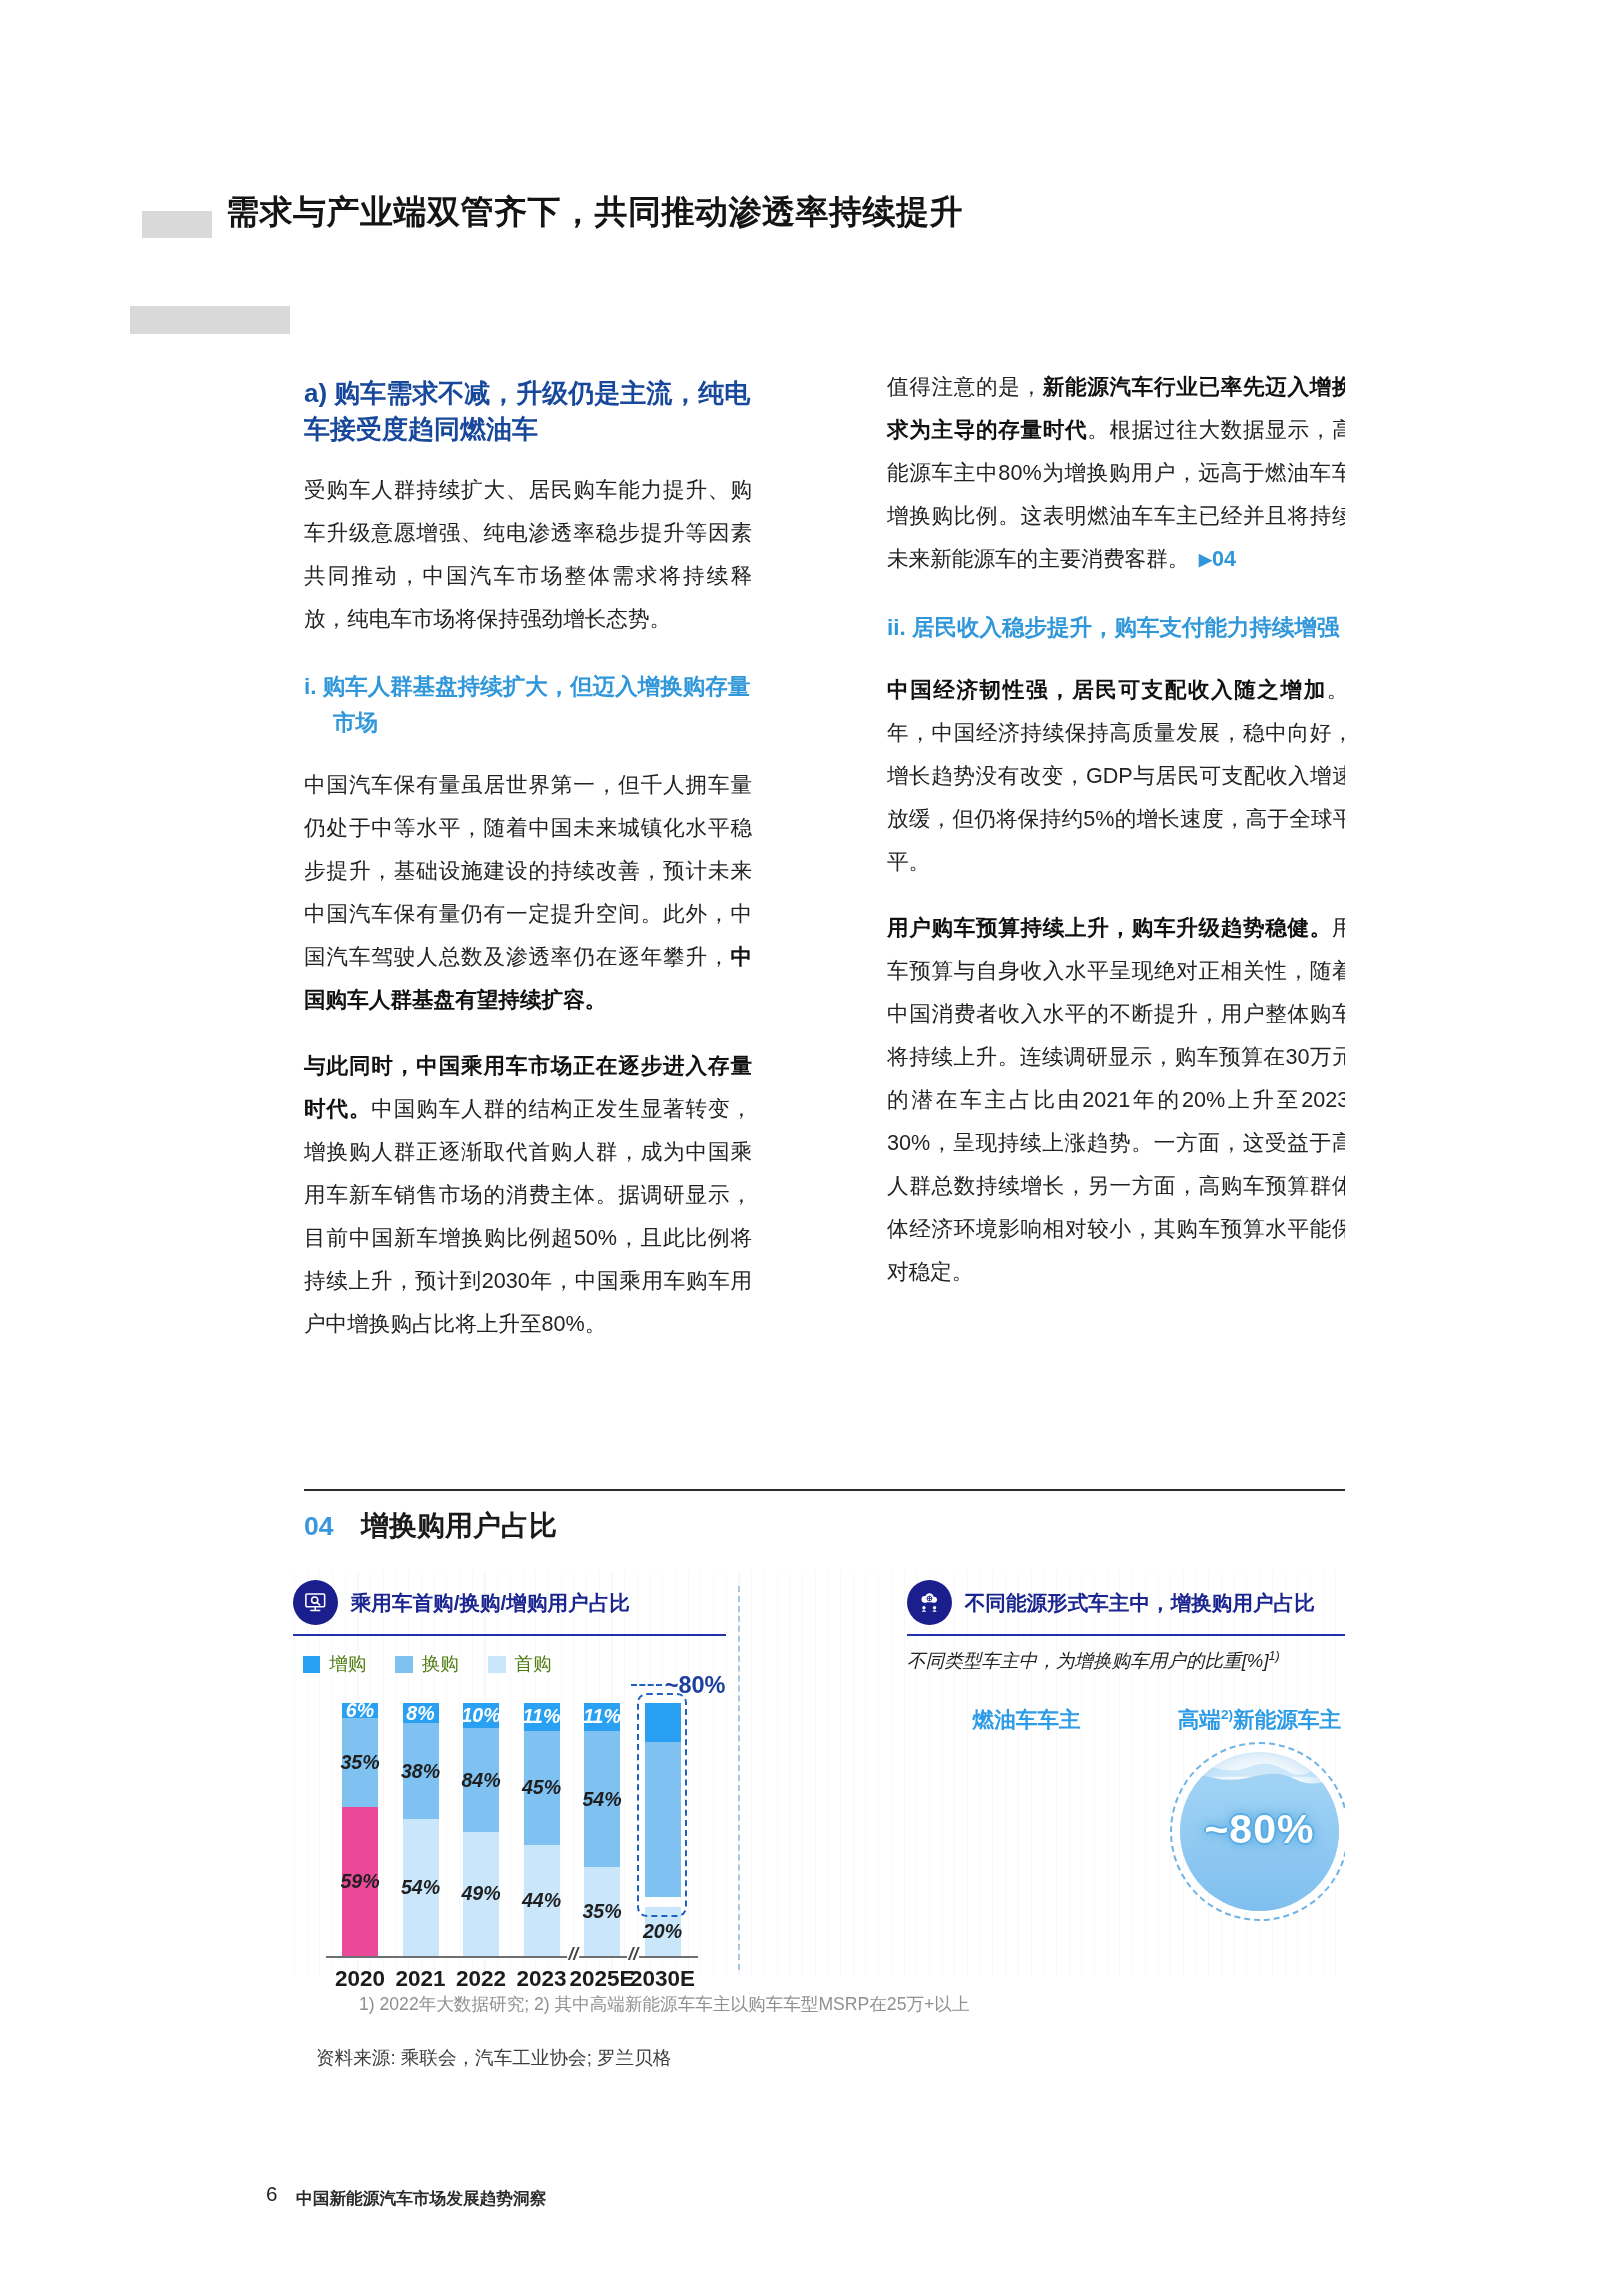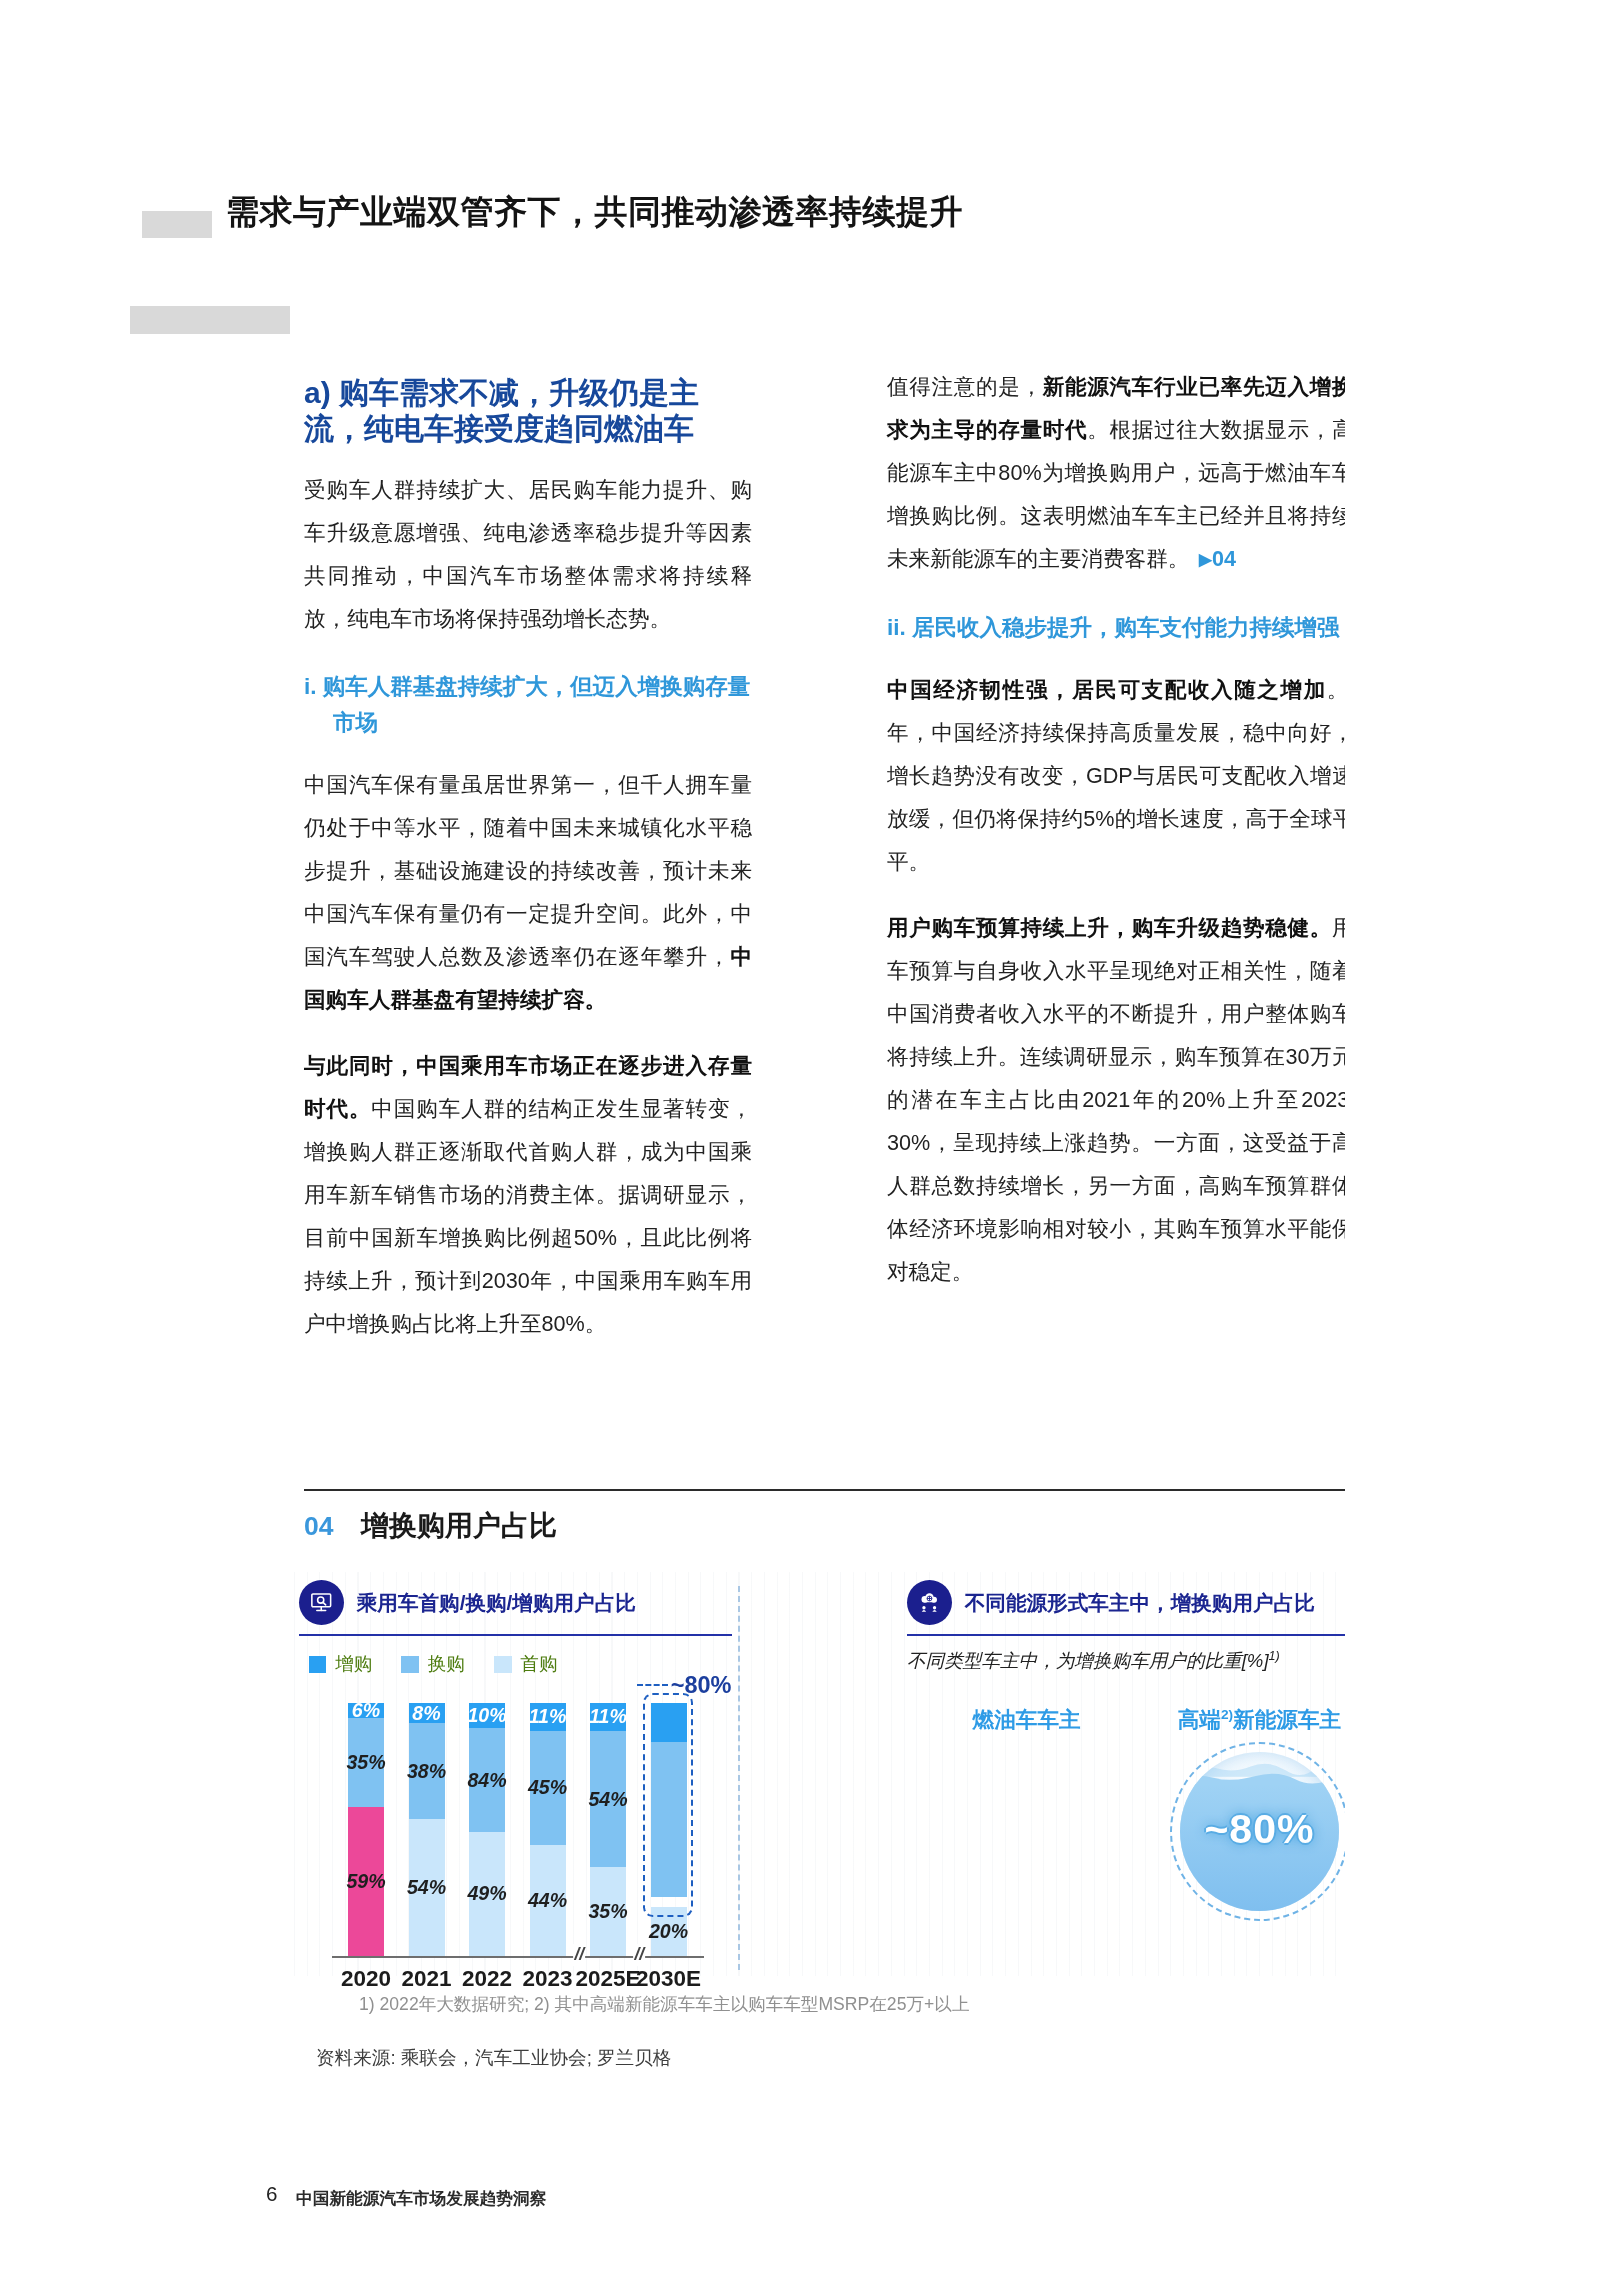--- a/index.html
+++ b/index.html
@@ -10,39 +10,39 @@
   
   .gray-bar{background:#D9D9D9;}
 
   
   .page-title{left:226px;top:190px;font-size:33px;font-weight:800;color:#141414;letter-spacing:0.5px;white-space:nowrap;}
 
   
   .col{font-size:21.6px;line-height:43px;text-align:justify;color:#222;}
   .col-left{left:304px;top:365px;width:448px;}
   .col-right{left:887px;top:365px;width:511px;}
-  .h-a{font-size:30px;line-height:36px;font-weight:700;color:#17489B;text-align:left;margin:9.8px 0 21.6px 0;}
+  .h-a{font-size:26px;line-height:36px;font-weight:700;color:#17489B;text-align:left;margin:9.8px 0 21.6px 0;}
   .h-roman{font-size:22.5px;line-height:36px;font-weight:700;color:#2F97DA;text-align:left;
            margin:29px 0 21.6px 0;padding-left:29px;text-indent:-29px;}
   .col p{margin:0 0 23.5px 0;}
   .col b{font-weight:700;color:#111;}
   .ref-04{color:#2F97DA;font-weight:700;margin-left:9.8px;white-space:nowrap;}
   .ref-04 .tri{font-size:16.7px;vertical-align:1px;}
 
   
   .rule{left:304px;top:1489px;width:1098px;height:2px;background:#2b2b2b;}
   .section-head{left:304px;top:1507px;display:flex;align-items:baseline;gap:27.4px;}
   .section-num{font-size:26.5px;font-weight:700;color:#3A97DC;}
   .section-title{font-size:28px;font-weight:700;color:#1a1a1a;text-align:center;}
 
   
   .figure-bg{left:294px;top:1572px;width:1112px;height:404px;
      background-image:repeating-linear-gradient(90deg, rgba(120,140,160,.06) 0 1px, transparent 1px 12.7px);}
   .panel{position:absolute;}
-  .panel-left{left:299px;top:1580px;width:433px;}
+  .panel-left{left:293px;top:1580px;width:433px;}
   .panel-right{left:907px;top:1580px;width:472px;}
   .fig-sep{left:738px;top:1586px;height:384px;width:0;border-left:2px dashed #A9C7E4;}
 
   .fig-header{display:flex;align-items:center;gap:12.7px;padding-bottom:8.8px;border-bottom:2.9px solid #2331A8;}
   .fig-icon{width:45px;height:45px;border-radius:50%;background:#1B1F8E;flex:none;
             display:flex;align-items:center;justify-content:center;}
   .fig-title{font-size:20.6px;font-weight:700;color:#1B2590;line-height:25.5px;}
 
   
   .legend{display:flex;gap:29px;margin:15.7px 0 0 9.8px;}

